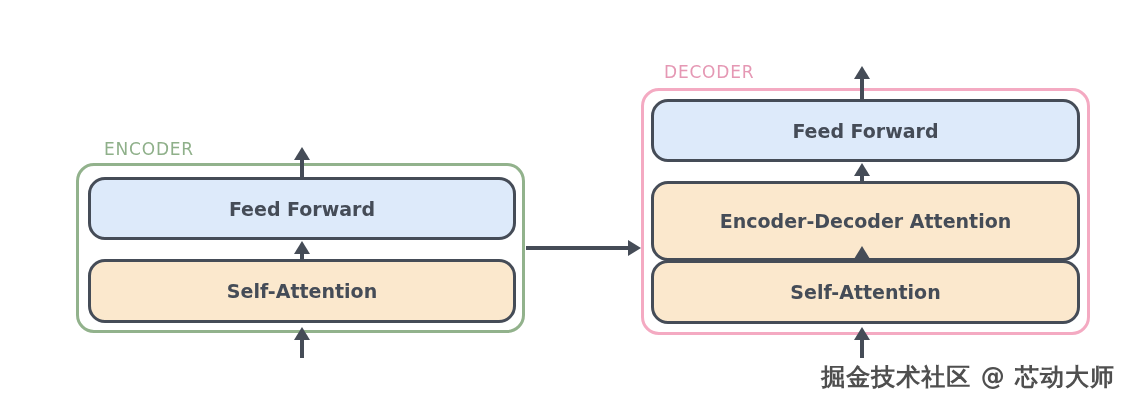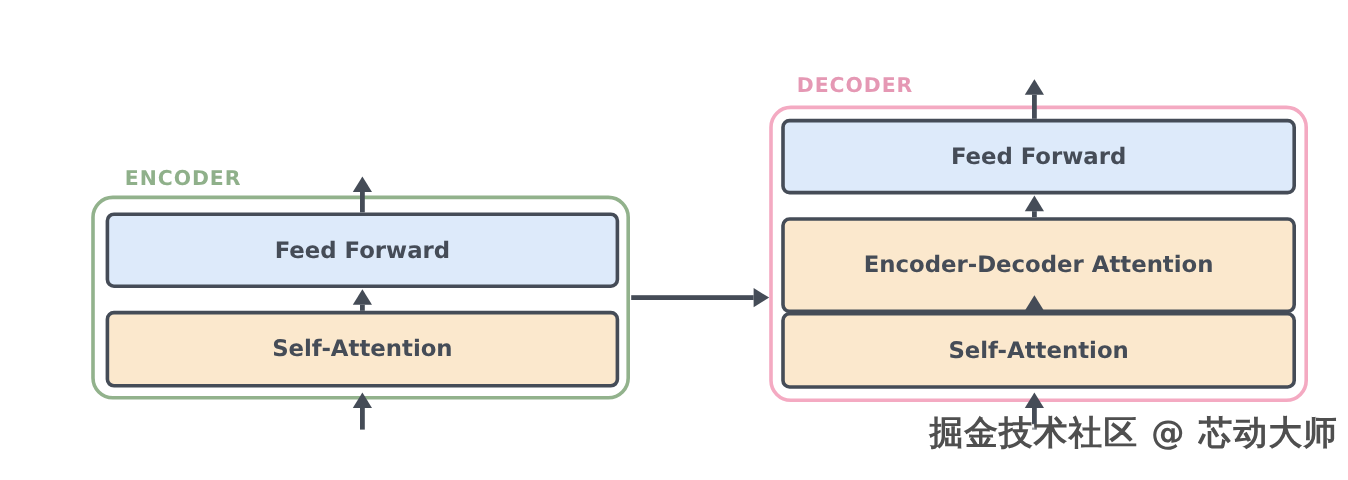--- a/index.html
+++ b/index.html
@@ -30,30 +30,30 @@
     border: 3px solid;
     border-radius: 18px;
     background: transparent;
     z-index: 1;
   }
   .group-box.encoder { border-color: var(--encoder-border); }
   .group-box.decoder { border-color: var(--decoder-border); }
   .group-label {
     position: absolute;
     font-size: 17px;
-    font-weight: 700;
+    font-weight: 400;
     letter-spacing: 0.8px;
     z-index: 3;
   }
   .group-label.encoder { color: var(--encoder-label); text-align: right; }
   .group-label.decoder { color: var(--decoder-label); }
   .block {
     position: absolute;
     border: 3.5px solid var(--stroke);
-    border-radius: 7px;
+    border-radius: 17px;
     display: flex;
     align-items: center;
     justify-content: center;
     z-index: 2;
   }
   .tone-blue { background: var(--blue-fill); }
   .tone-orange { background: var(--orange-fill); }
   .block-label {
     font-size: 19px;
     font-weight: 600;
@@ -86,23 +86,23 @@
   }
   .harrow .stem { height: 4px; flex: 1; background: var(--stroke); }
   .harrow .head {
     width: 0; height: 0;
     border-top: 8px solid transparent;
     border-bottom: 8px solid transparent;
     border-left: 13px solid var(--stroke);
   }
   .watermark {
     position: absolute;
-    top: 342px;
+    top: 361px;
     right: 8px;
-    font-size: 28px;
+    font-size: 24px;
     font-weight: 700;
     letter-spacing: 1px;
     color: var(--watermark-text);
     text-shadow: 2px 2px 0 #ffffff, 3px 3px 3px rgba(255,255,255,0.9);
     z-index: 10;
     white-space: nowrap;
   }
 </style>
 </head>
 <body>

